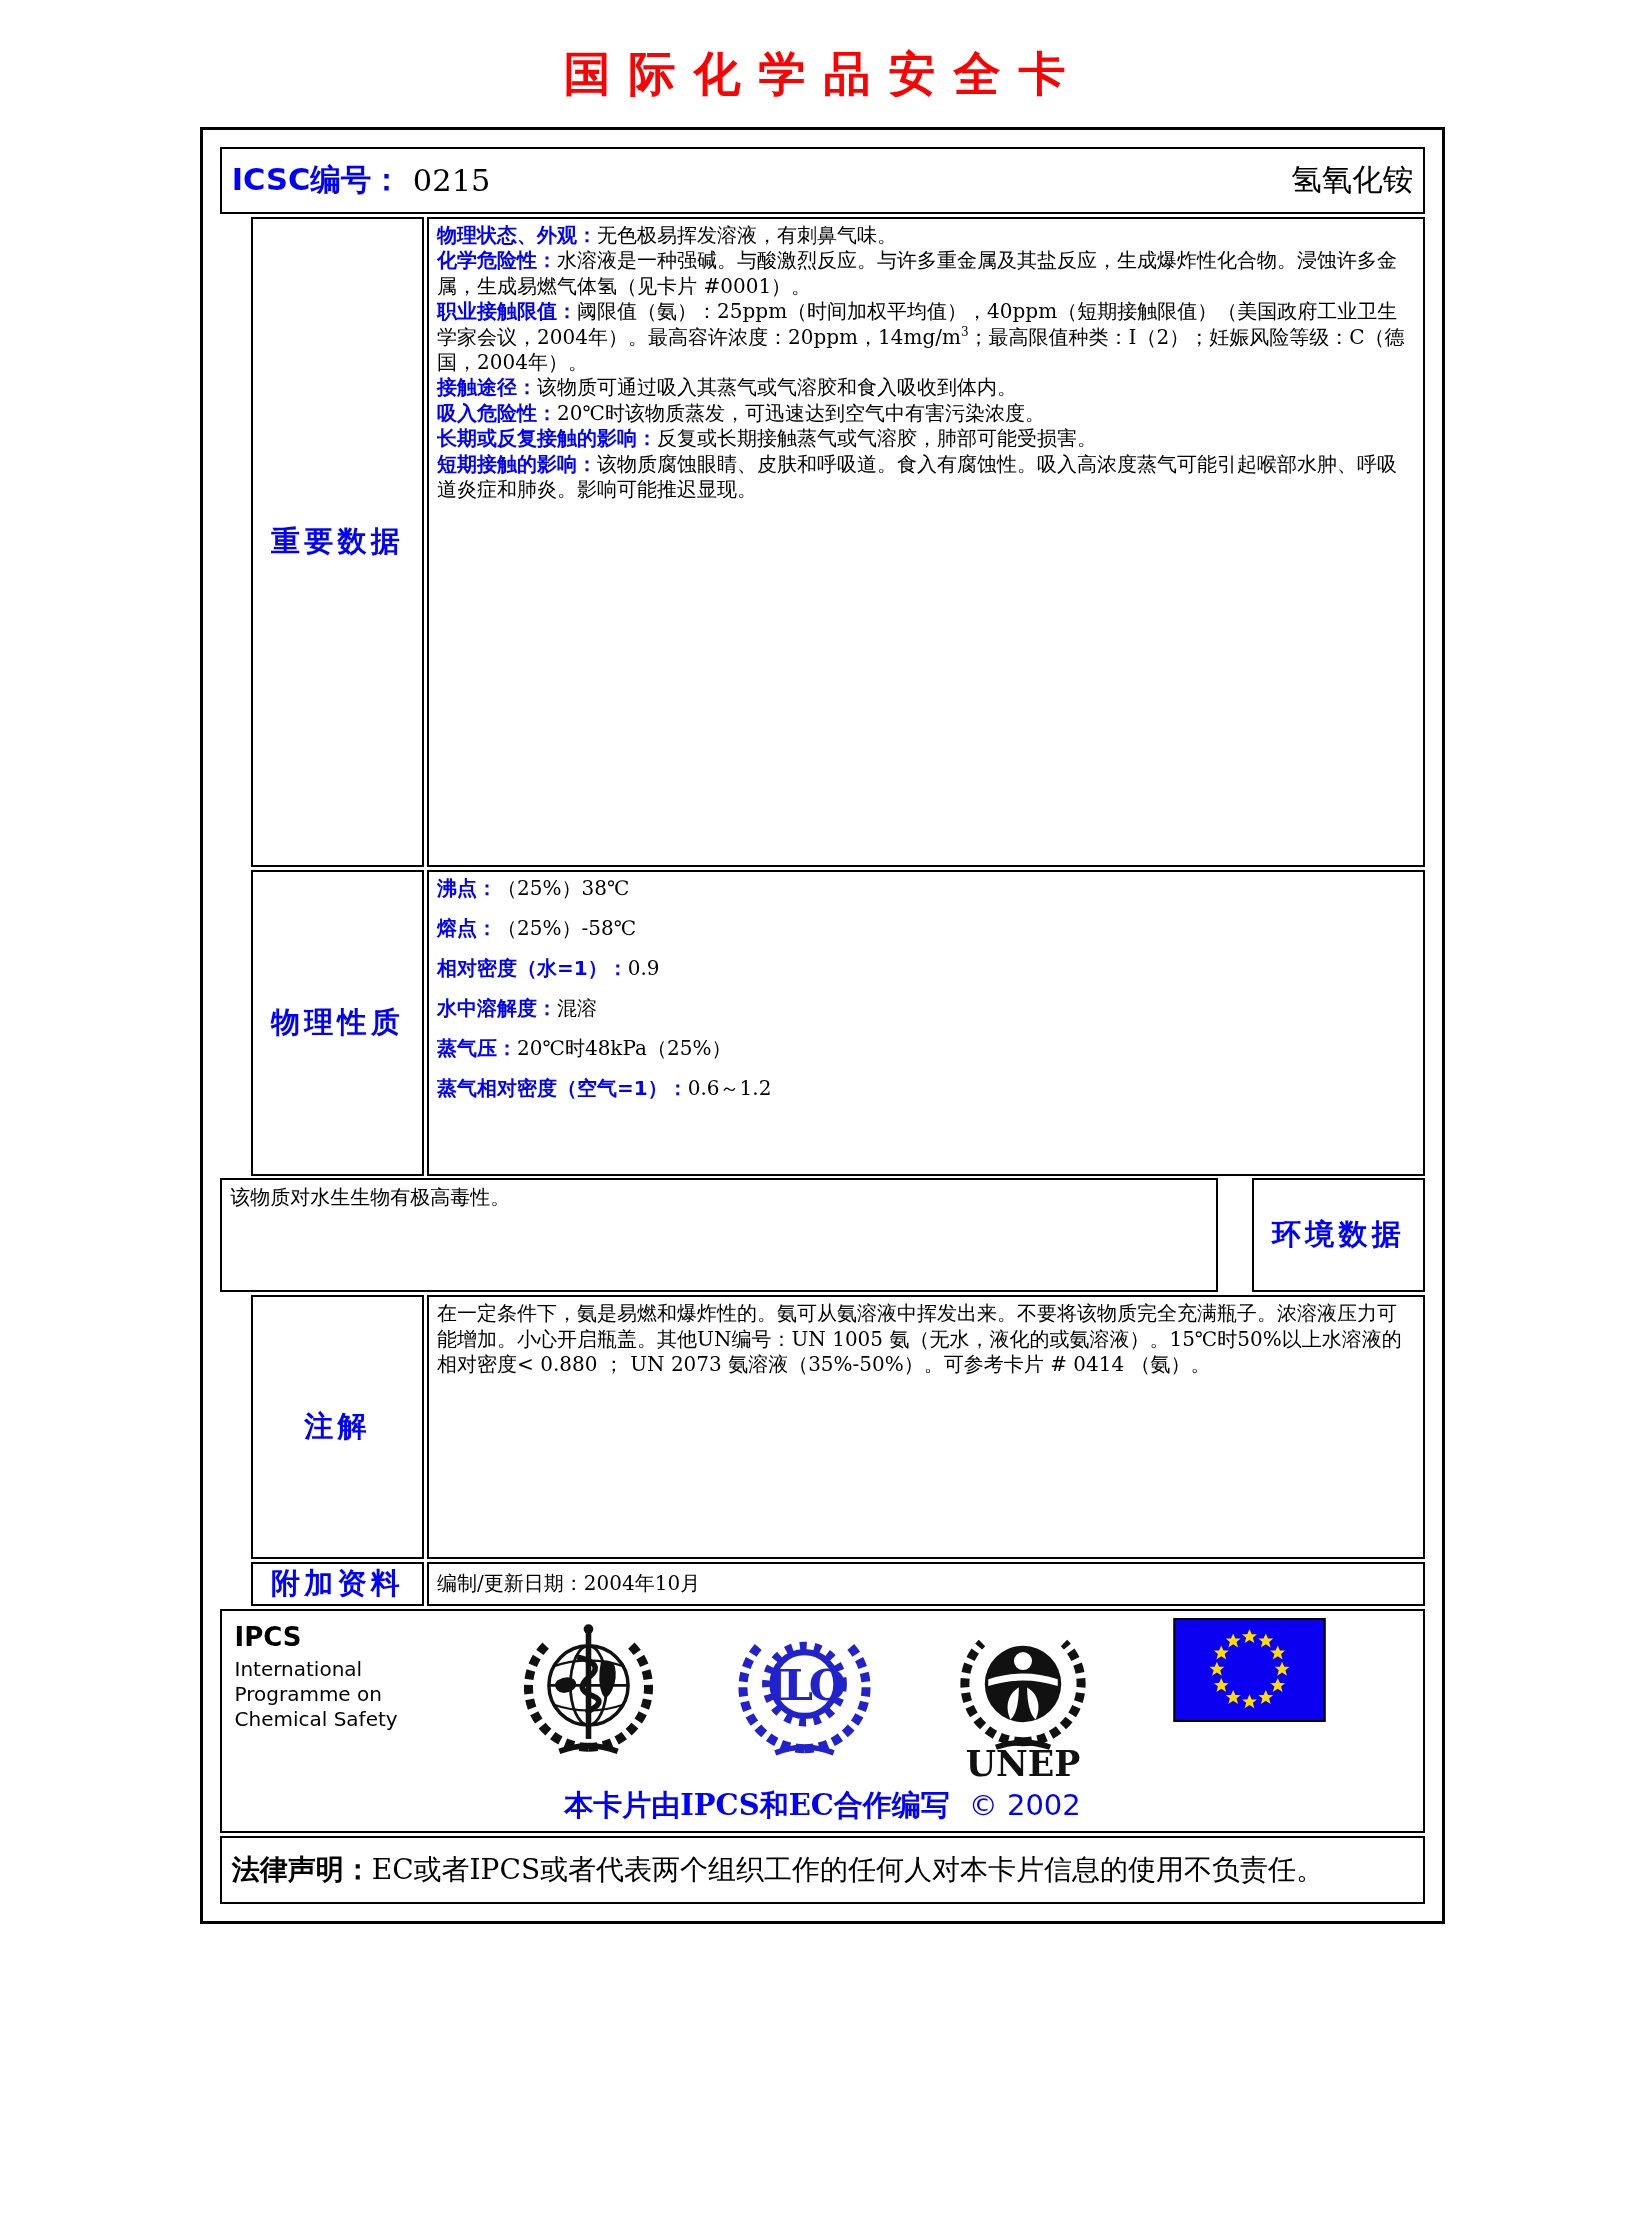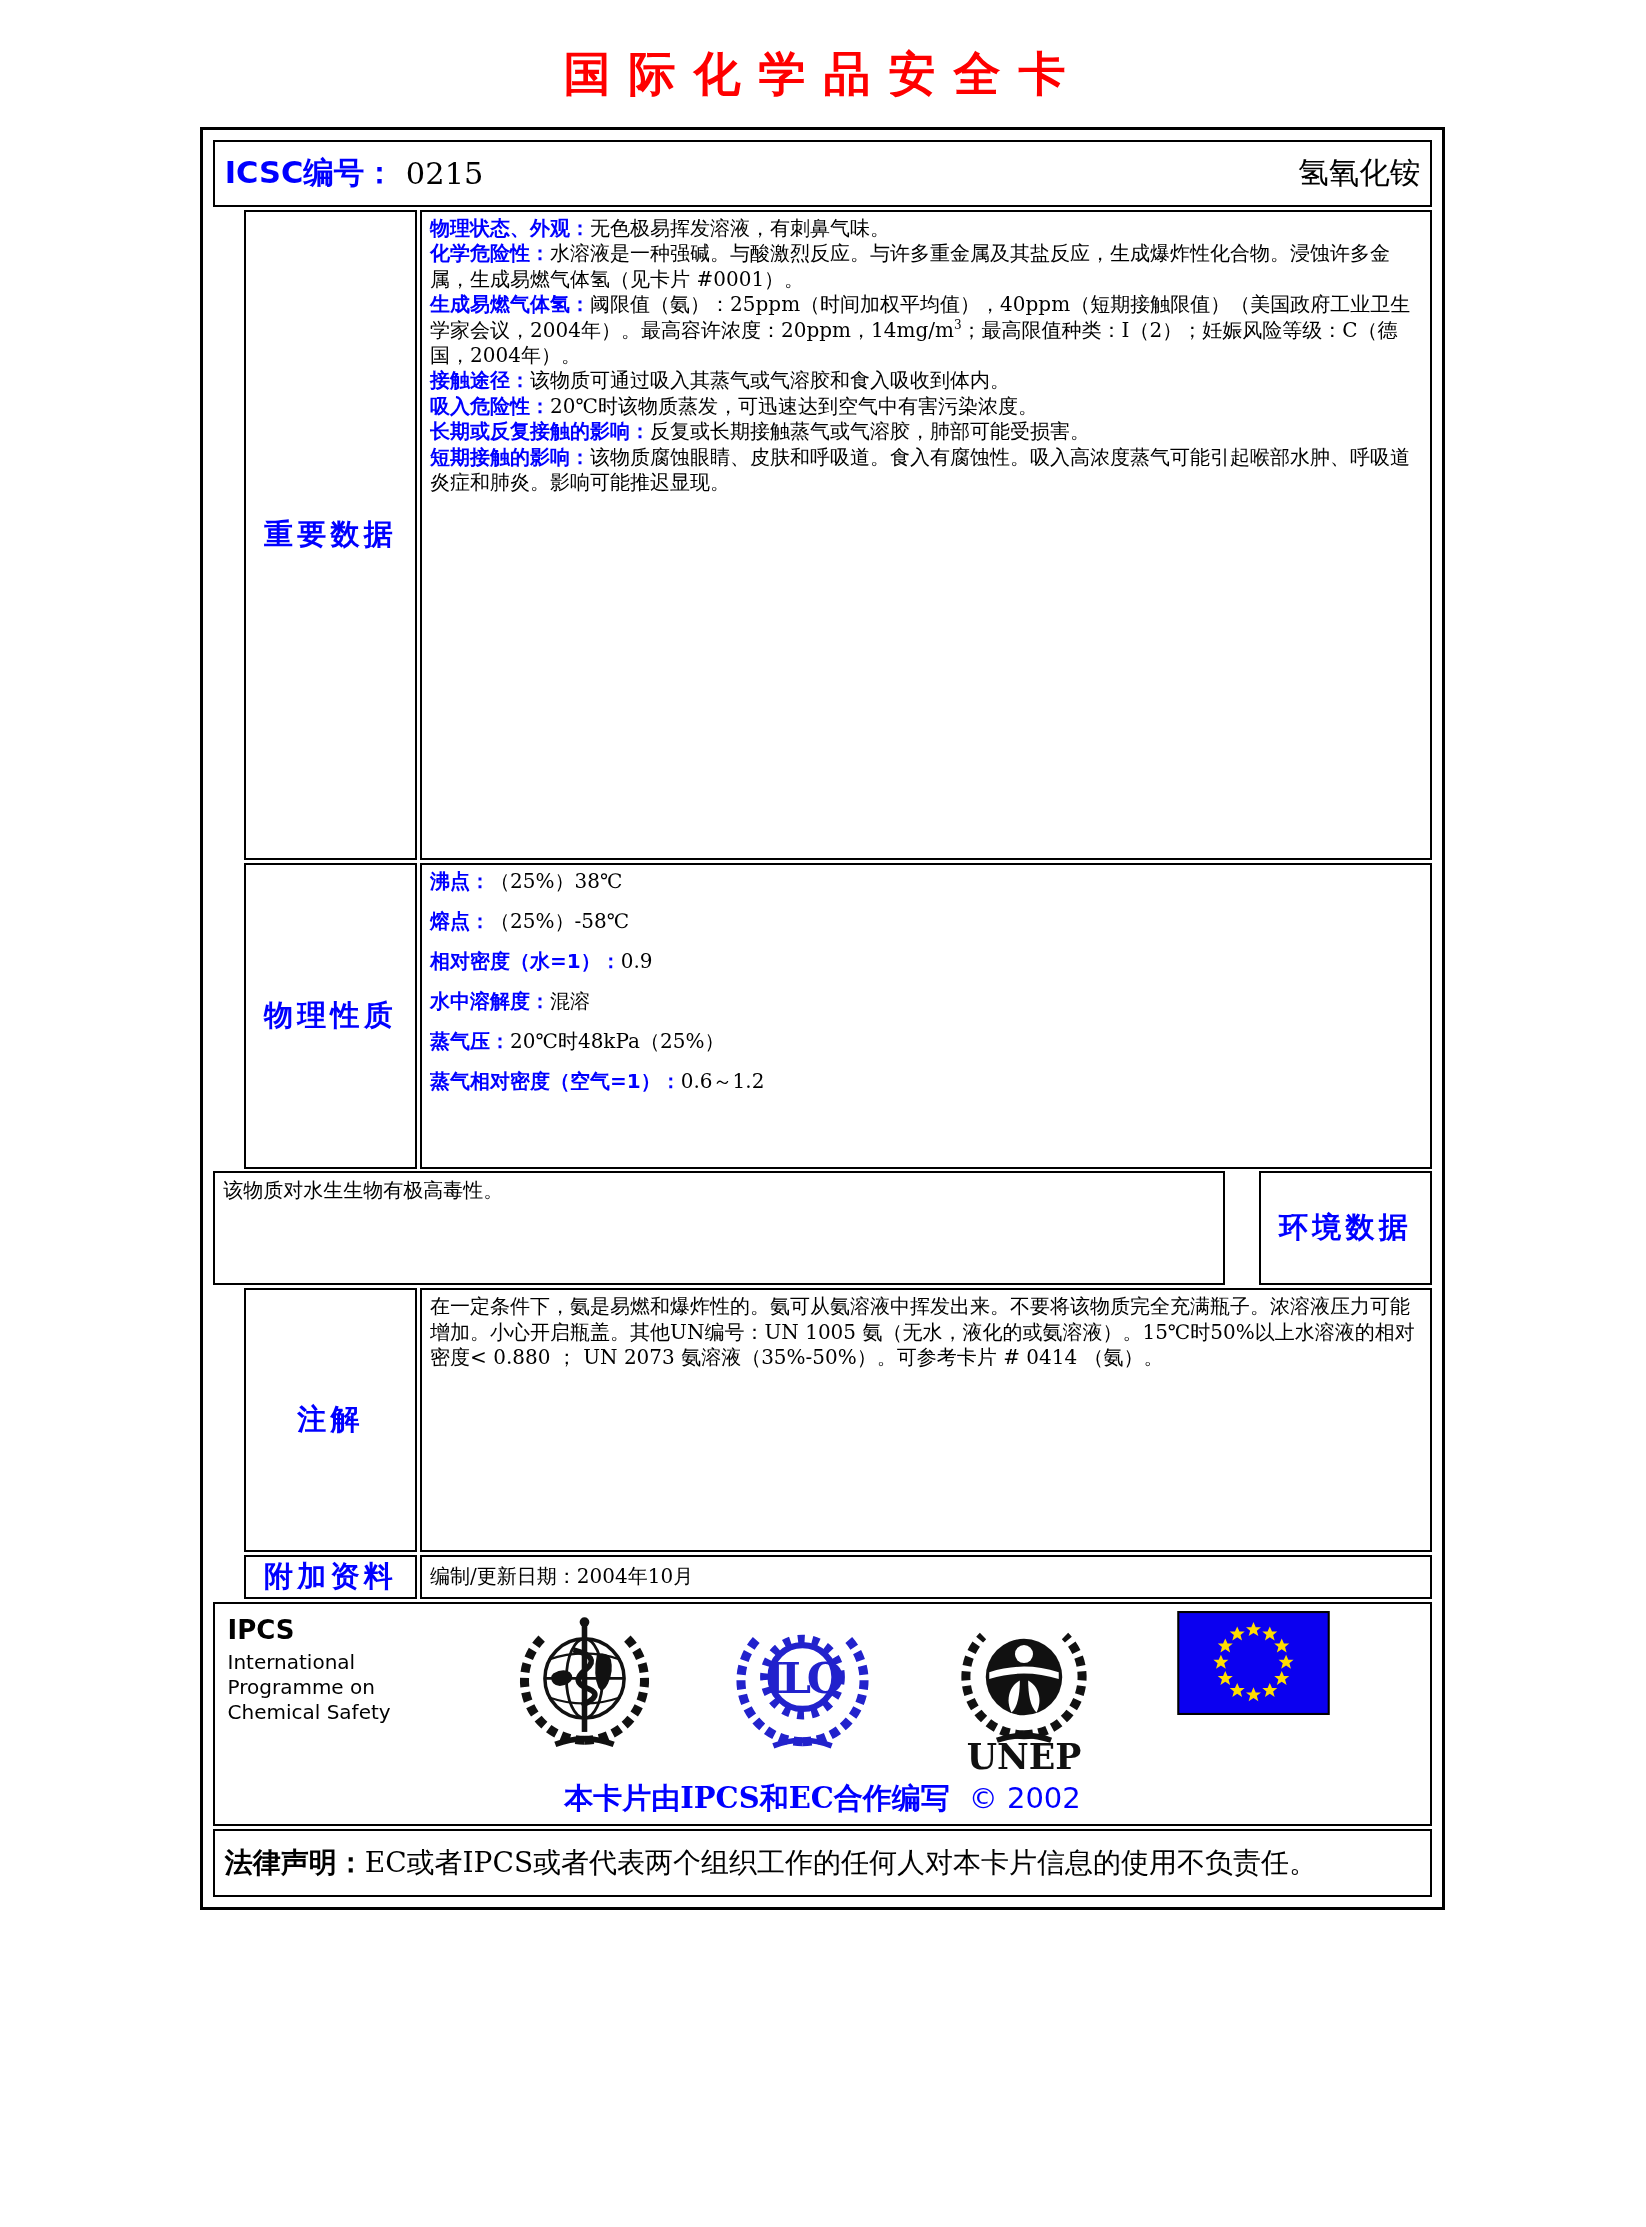--- a/index.html
+++ b/index.html
@@ -7,21 +7,21 @@
     width:1647px;height:2227px;background:#ffffff;position:relative;
     font-family:"DejaVu Serif", serif;color:#000;
   }
   .title{
     margin:0;padding-top:43px;text-align:center;
     color:#FF0000;font-weight:bold;font-size:47px;letter-spacing:18px;
     font-family:"DejaVu Serif", serif;
   }
   .tbl{
     box-sizing:border-box;margin:21px 0 0 200px;width:1245px;
-    border:3.5px solid #000;padding:10px;background:#fff;
+    border:3.5px solid #000;padding:17px;background:#fff;
     display:flex;flex-direction:column;gap:2.8px;
   }
   .row{display:flex;gap:2.8px;}
   .cell{border:2.1px solid #000;background:#fff;box-sizing:border-box;}
   .header-cell{
     flex:1;height:67px;display:flex;align-items:center;justify-content:space-between;
     padding:0 9.7px;font-size:30.5px;
   }
   .hdr-left{display:flex;align-items:center;}
   .blue-label{color:#0000FF;font-family:"DejaVu Sans", sans-serif;font-weight:bold;}
@@ -69,21 +69,21 @@
       </div>
       <div>氢氧化铵</div>
     </div>
   </div>
 
   <div class="row r-important">
     <div class="cell label-cell">重要数据</div>
     <div class="cell content-cell">
       <p class="para"><span class="inl">物理状态、外观：</span><span>无色极易挥发溶液，有刺鼻气味。</span></p>
       <p class="para"><span class="inl">化学危险性：</span><span>水溶液是一种强碱。与酸激烈反应。与许多重金属及其盐反应，生成爆炸性化合物。浸蚀许多金属，生成易燃气体氢（见卡片 #0001）。</span></p>
-      <p class="para"><span class="inl">生成易燃气体氢：</span><span>阈限值（氨）：25ppm（时间加权平均值），40ppm（短期接触限值）（美国政府工业卫生学家会议，2004年）。最高容许浓度：20ppm，14mg/m</span><sup>3</sup><span>；最高限值种类：I（2）；妊娠风险等级：C（德国，2004年）。</span></p>
+      <p class="para"><span class="inl">职业接触限值：</span><span>阈限值（氨）：25ppm（时间加权平均值），40ppm（短期接触限值）（美国政府工业卫生学家会议，2004年）。最高容许浓度：20ppm，14mg/m</span><sup>3</sup><span>；最高限值种类：I（2）；妊娠风险等级：C（德国，2004年）。</span></p>
       <p class="para"><span class="inl">接触途径：</span><span>该物质可通过吸入其蒸气或气溶胶和食入吸收到体内。</span></p>
       <p class="para"><span class="inl">吸入危险性：</span><span>20℃时该物质蒸发，可迅速达到空气中有害污染浓度。</span></p>
       <p class="para"><span class="inl">长期或反复接触的影响：</span><span>反复或长期接触蒸气或气溶胶，肺部可能受损害。</span></p>
       <p class="para"><span class="inl">短期接触的影响：</span><span>该物质腐蚀眼睛、皮肤和呼吸道。食入有腐蚀性。吸入高浓度蒸气可能引起喉部水肿、呼吸道炎症和肺炎。影响可能推迟显现。</span></p>
     </div>
   </div>
 
   <div class="row r-physical">
     <div class="cell label-cell">物理性质</div>
     <div class="cell content-cell">

